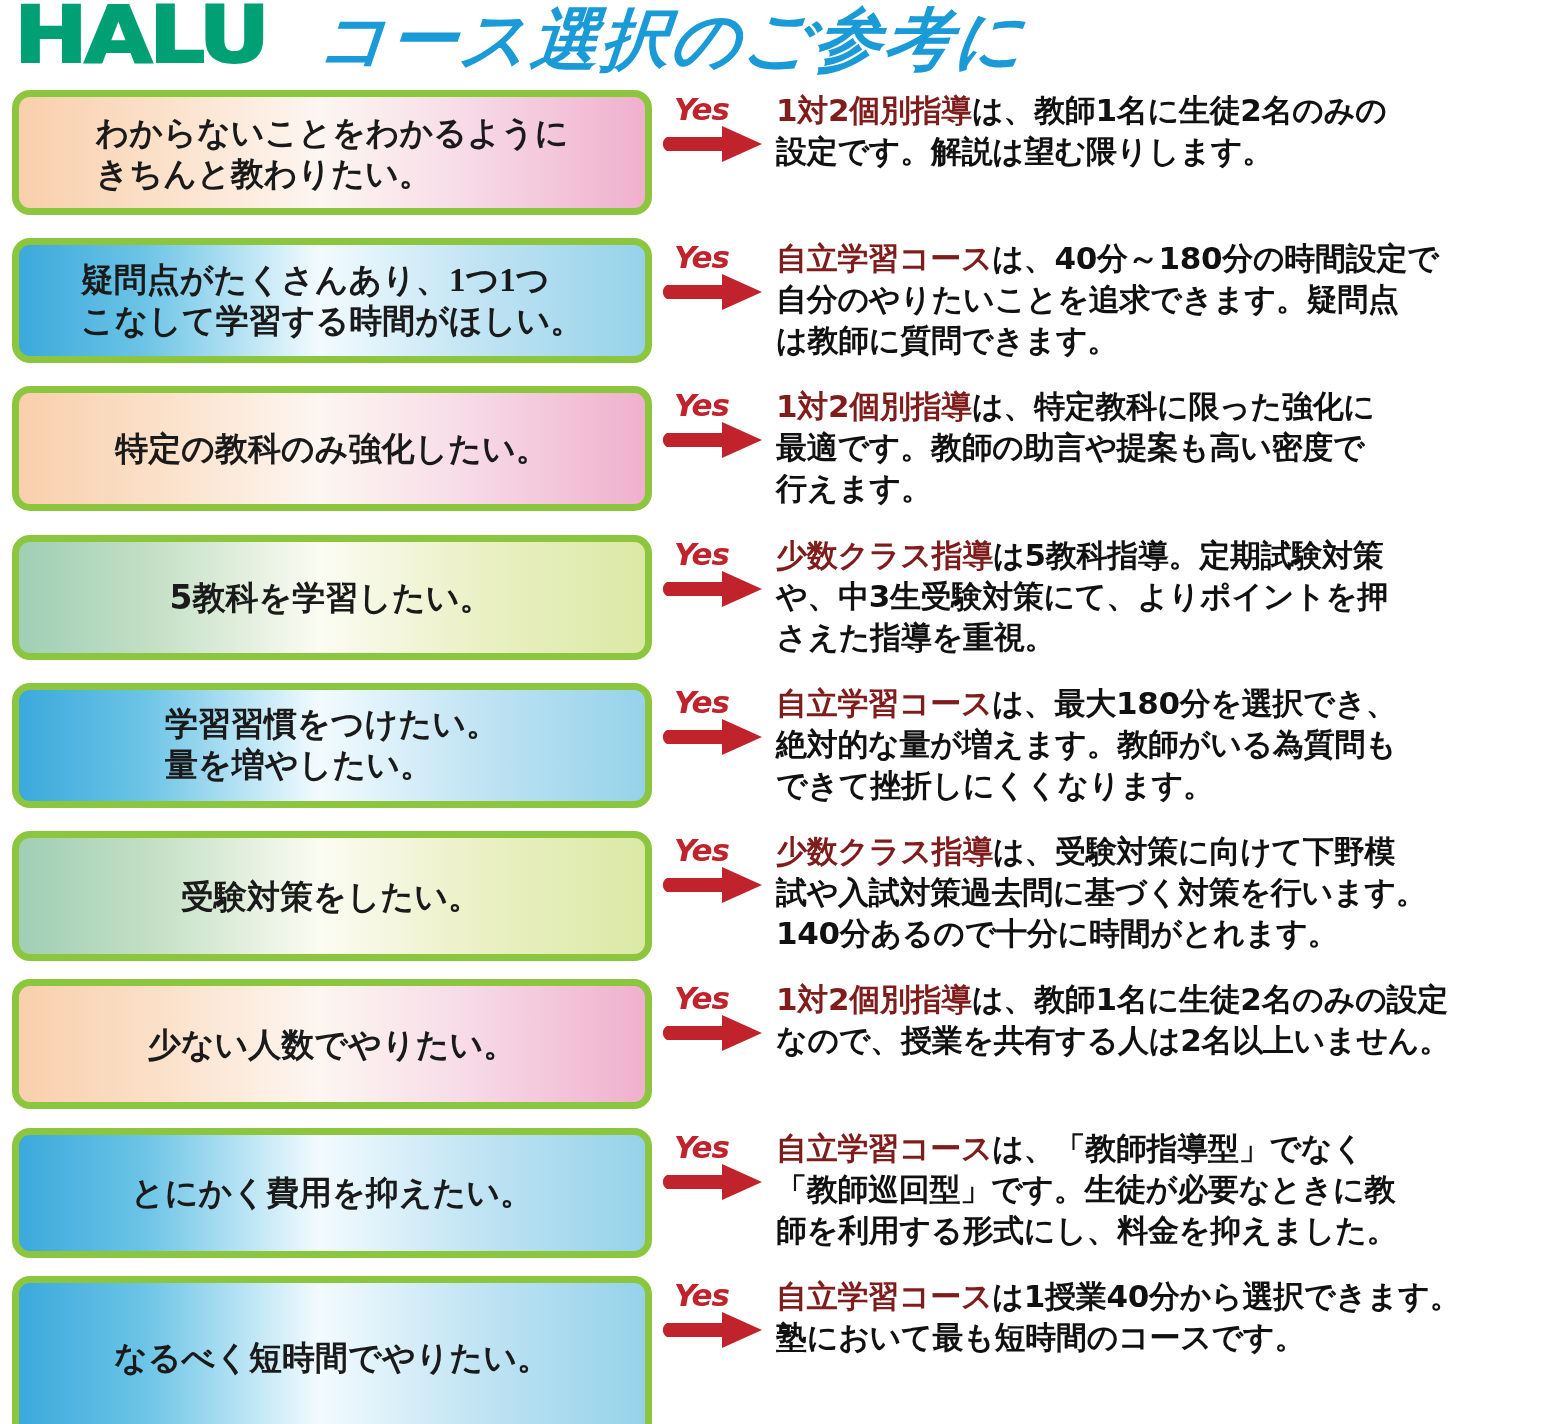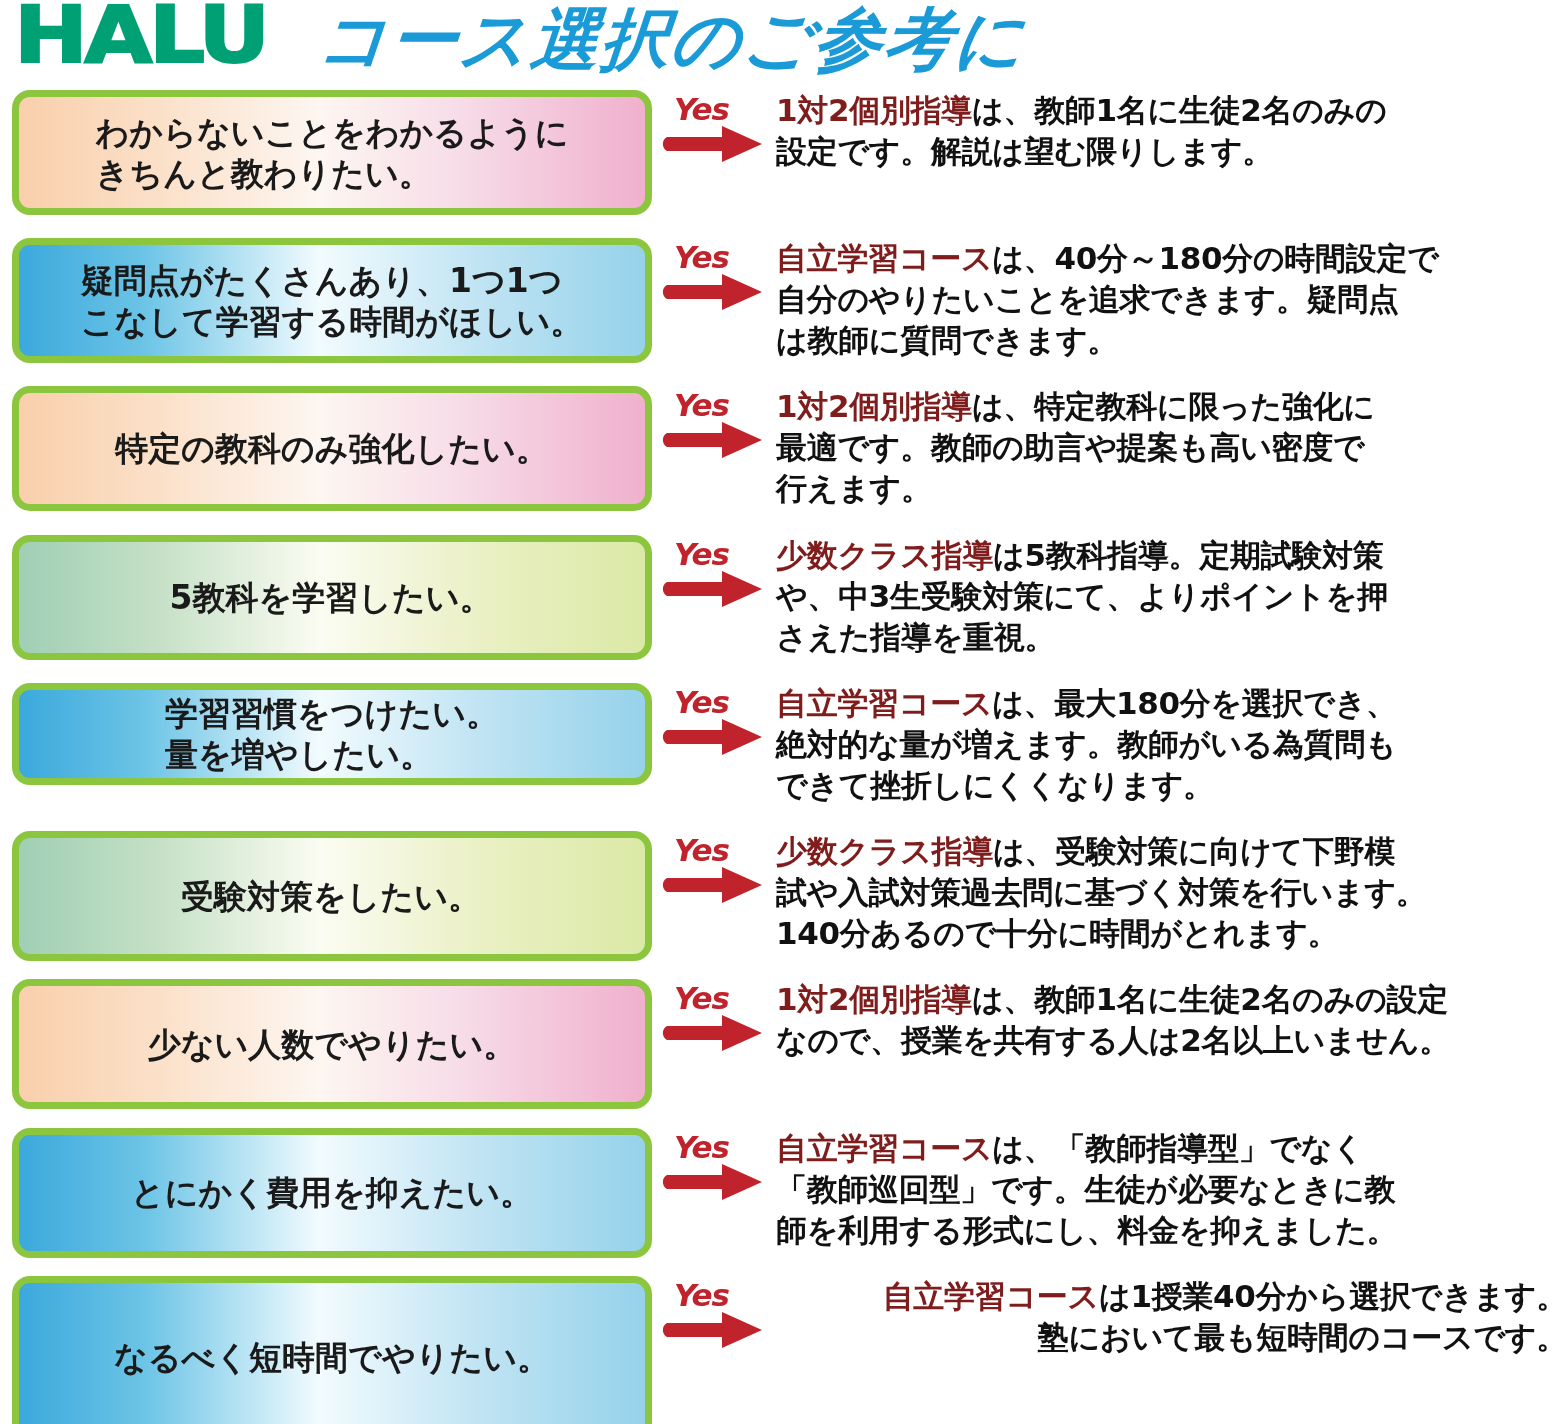--- a/index.html
+++ b/index.html
@@ -121,21 +121,21 @@
         </div>
         <div class="atext" style="margin-left: 110px;">
           <div class="aline"><span class="course">1対2個別指導</span><span>は、教師1名に生徒2名のみの</span></div>
           <div class="aline">設定です。解説は望む隈りします。</div>
         </div>
       </div>
     </div>
     <div class="row" style="height: 148.222px;">
       <div class="qbox-wrap">
         <div class="qbox g-blue" style="height: 125px;">
-          <div class="qtext" style="text-align: left;">疑問点がたくさんあり、1つ1つ
+          <div class="qtext" style="text-align: left; font-family: Liberation Serif, serif;">疑問点がたくさんあり、1つ1つ
 こなして学習する時間がほしい。</div>
         </div>
       </div>
       <div class="ans">
         <div class="yes" style="left: 14px; top: 4px;">Yes</div>
         <div class="arrow" style="left: 2px; top: 34px;">
           <svg width="104" height="40" viewBox="0 0 104 40">
             <path d="M5 13 h55 v-11 l40 18 -40 18 v-11 h-55 a8 8 0 0 1 0 -14 z" fill="#c0232b"></path>
           </svg>
         </div>
@@ -181,21 +181,21 @@
         </div>
         <div class="atext" style="margin-left: 110px;">
           <div class="aline"><span class="course">少数クラス指導</span><span>は5教科指導。定期試験対策</span></div>
           <div class="aline">や、中3生受験対策にて、よりポイントを押</div>
           <div class="aline">さえた指導を重視。</div>
         </div>
       </div>
     </div>
     <div class="row" style="height: 148.222px;">
       <div class="qbox-wrap">
-        <div class="qbox g-blue" style="height: 102px;">
+        <div class="qbox g-blue" style="height: 125px; font-family: Liberation Serif, serif;">
           <div class="qtext" style="text-align: left;">学習習慣をつけたい。
 量を増やしたい。</div>
         </div>
       </div>
       <div class="ans">
         <div class="yes" style="left: 14px; top: 4px;">Yes</div>
         <div class="arrow" style="left: 2px; top: 34px;">
           <svg width="104" height="40" viewBox="0 0 104 40">
             <path d="M5 13 h55 v-11 l40 18 -40 18 v-11 h-55 a8 8 0 0 1 0 -14 z" fill="#c0232b"></path>
           </svg>
@@ -272,19 +272,19 @@
           <div class="qtext" style="text-align: center;">なるべく短時間でやりたい。</div>
         </div>
       </div>
       <div class="ans">
         <div class="yes" style="left: 14px; top: 4px;">Yes</div>
         <div class="arrow" style="left: 2px; top: 34px;">
           <svg width="104" height="40" viewBox="0 0 104 40">
             <path d="M5 13 h55 v-11 l40 18 -40 18 v-11 h-55 a8 8 0 0 1 0 -14 z" fill="#c0232b"></path>
           </svg>
         </div>
-        <div class="atext" style="margin-left: 110px; text-align: right;">
+        <div class="atext" style="margin-left: 110px;">
           <div class="aline"><span class="course">自立学習コース</span><span>は1授業40分から選択できます。</span></div>
           <div class="aline">塾において最も短時間のコースです。</div>
         </div>
       </div>
     </div>
   </div>
 
 </body></html>

